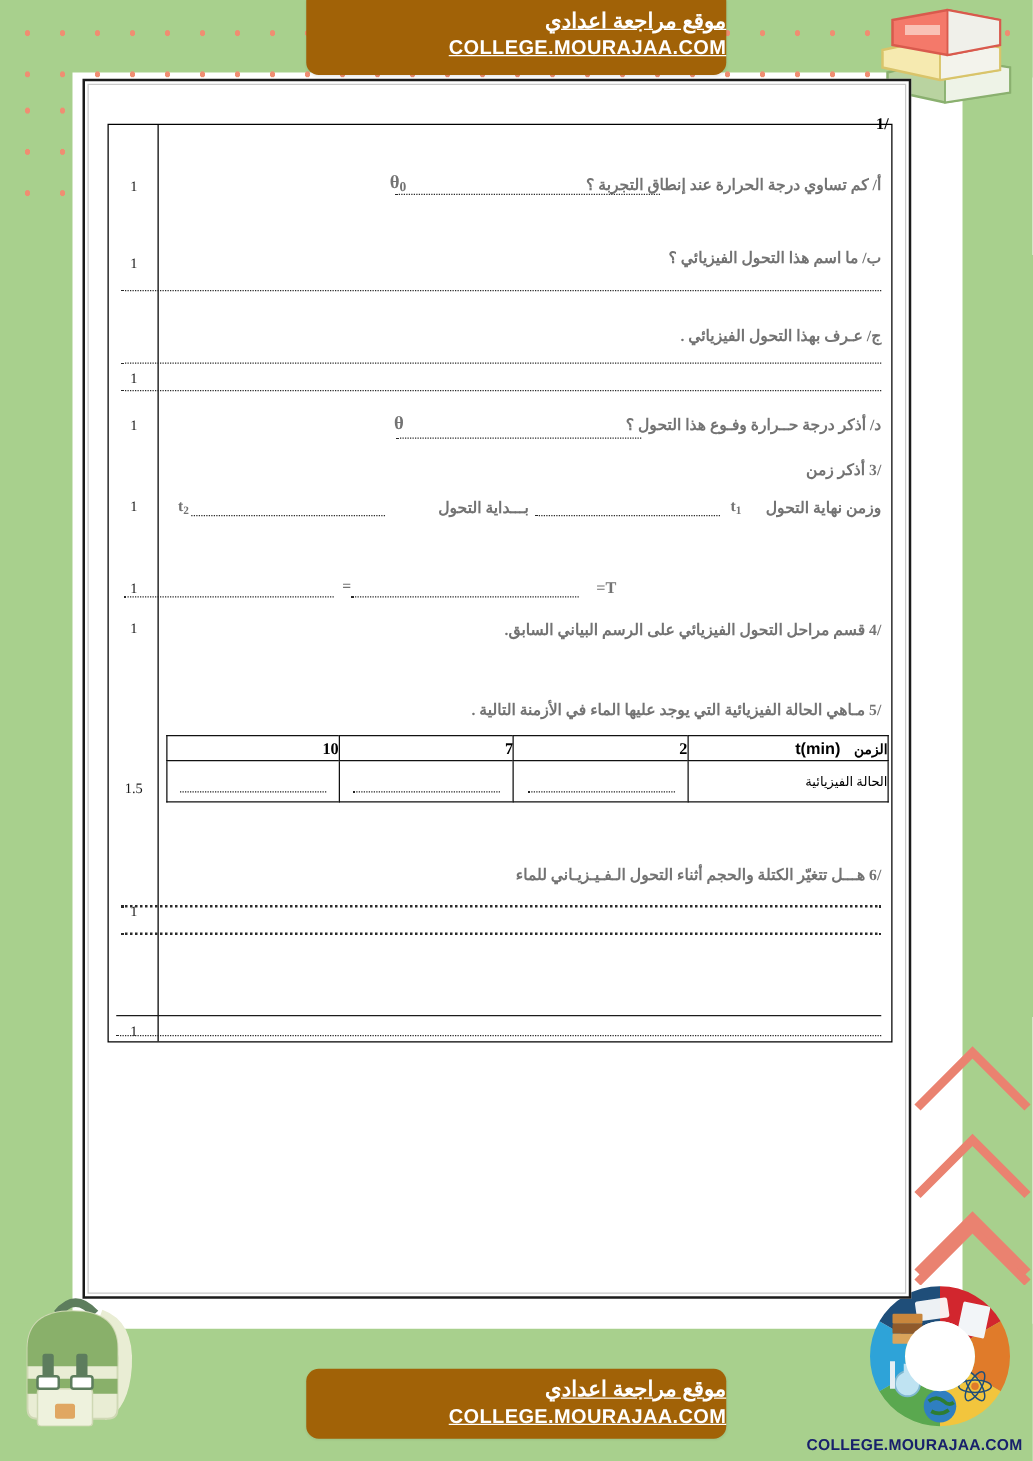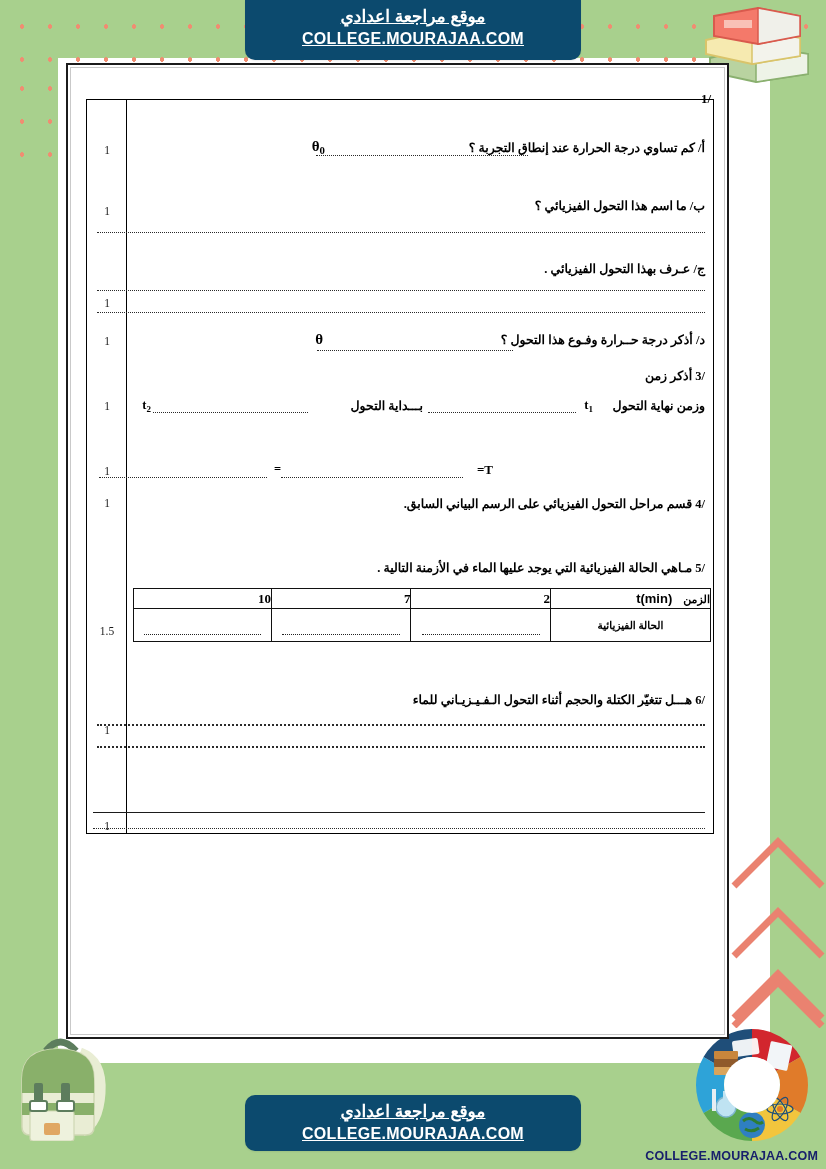--- a/index.html
+++ b/index.html
@@ -29,22 +29,22 @@
     background-image:radial-gradient(#ef8e72 2.1px, transparent 2.2px);
     background-size:28px 33px;background-position:8px 10px;
   }
   .dots-w{
     position:absolute;left:60px;top:62px;width:200px;height:42px;
     background-image:radial-gradient(#ef8e72 2.4px, transparent 2.5px);
     background-size:28px 33px;background-position:8px 10px;
   }
   
   .ribbon{
-    position:absolute;left:245px;width:336px;background:#0c4a6e;
-    border-radius:0 0 10px 10px;text-align:center;color:#ffffff;
+    position:absolute;left:245px;width:336px;background:#a16207;
+    border-radius:0 0 10px 10px;color:#ffffff;
     font-family:"Liberation Sans", sans-serif;
     box-shadow:0 1px 2px rgba(0,0,0,.07);
   }
   .ribbon.top{top:0;height:60px;padding-top:6px;box-sizing:border-box;}
   .ribbon.bot{bottom:18px;height:56px;padding-top:6px;box-sizing:border-box;border-radius:10px;}
   .rb-ar{font-size:17px;font-weight:bold;text-decoration:underline;line-height:22px;}
   .rb-en{font-size:16px;font-weight:bold;letter-spacing:.3px;text-decoration:underline;line-height:22px;
         font-family:"Liberation Sans", sans-serif;}
   .watermark{
     position:absolute;right:8px;bottom:6px;color:#18206b;font-weight:bold;font-size:12.5px;
@@ -76,21 +76,21 @@
   }
   .mark{
     position:absolute;left:0;width:40px;text-align:center;
     font-size:11.5px;color:#1a1a1a;font-family:"Liberation Serif",serif;
   }
   .content{
     position:absolute;left:40px;top:0;right:0;height:100%;
   }
   .ar{
     position:absolute;direction:rtl;text-align:right;
-    font-family:"Liberation Serif", serif;font-weight:bold;color:#000000;
+    font-family:"Liberation Serif", serif;font-weight:bold;color:#737373;
     white-space:nowrap;
   }
   .s13{font-size:12.5px;}
   .s12{font-size:11.5px;}
   .dotline{
     position:absolute;border-bottom:1.6px dotted #2a2a2a;height:0;
   }
   .dotline.fine{border-bottom-style:dotted;border-bottom-width:1.3px;}
   .solidline{position:absolute;border-bottom:1.1px solid #1b1b1b;height:0;}
   .sym{font-family:"Liberation Serif",serif;font-weight:bold;}
@@ -99,21 +99,21 @@
   .stateTable{
     position:absolute;border-collapse:collapse;direction:rtl;
   }
   .stateTable td{
     border:1px solid #111;font-family:"Liberation Serif",serif;
     padding:0;vertical-align:middle;
   }
   .th-c{font-weight:bold;font-size:13px;height:19px;}
   .th-r{text-align:right;font-weight:bold;font-size:11px;padding-right:4px;height:19px;}
   .bd-c{height:32px;text-align:center;}
-  .bd-r{height:32px;text-align:center;font-size:10.5px;padding-right:4px;font-weight:bold;vertical-align:top;}
+  .bd-r{height:32px;text-align:right;font-size:10.5px;padding-right:4px;font-weight:normal;vertical-align:top;}
   .cellDots{
     display:inline-block;width:85%;border-bottom:1.7px dotted #222;height:14px;margin-top:8px;
   }
   
   .books{position:absolute;right:12px;top:2px;width:118px;height:86px;}
   .backpack{position:absolute;left:8px;bottom:28px;width:110px;height:118px;}
   .donut{position:absolute;right:12px;bottom:22px;width:124px;height:124px;}
 </style>
 </head>
 <body>

